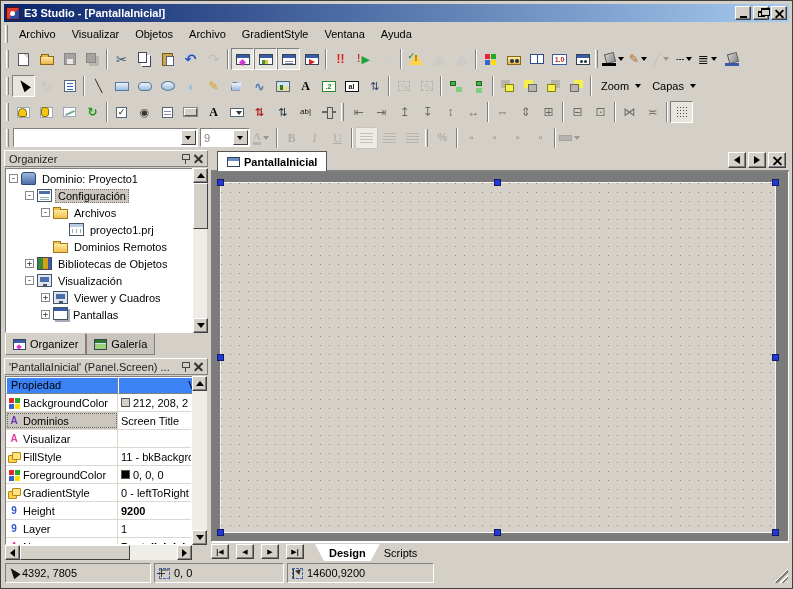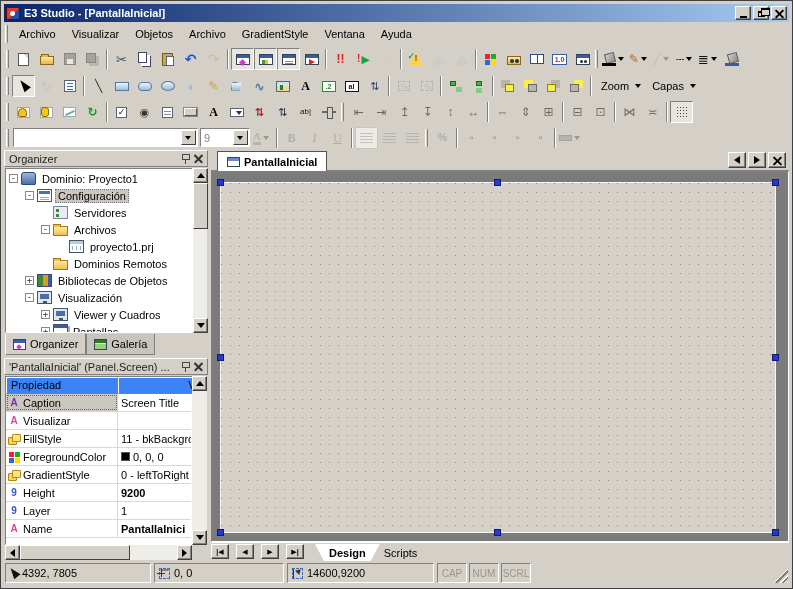--- a/index.html
+++ b/index.html
@@ -652,25 +652,20 @@
           <span class="exp">-</span>
           <span class="ti ti-domain"></span>
           <span class="tlbl">Dominio: Proyecto1</span>
         </div>
         <div class="trow" style="padding-left: 18px;">
           <span class="exp">-</span>
           <span class="ti ti-config"></span>
           <span class="tlbl sel">Configuración</span>
         </div>
         <div class="trow" style="padding-left: 34px;">
-          <span class="expsp"></span>
-          <span class="ti ti-servers"></span>
-          <span class="tlbl">Servidores</span>
-        </div>
-        <div class="trow" style="padding-left: 34px;">
           <span class="exp">-</span>
           <span class="ti ti-folder"></span>
           <span class="tlbl">Archivos</span>
         </div>
         <div class="trow" style="padding-left: 50px;">
           <span class="expsp"></span>
           <span class="ti ti-project"></span>
           <span class="tlbl">proyecto1.prj</span>
         </div>
         <div class="trow" style="padding-left: 34px;">
@@ -728,23 +723,33 @@
     </div>
     <div class="pgrid">
       <div class="phead">
         <span class="phc c1">Propiedad</span>
         <span class="phc c2">
             <span class="lbl">Va</span>
           </span>
       </div>
       <div class="prows">
           <div class="prow">
+            <div class="pname">
+              <span class="pi pi-color"></span>
+              <span class="pnlbl">BackgroundColor</span>
+            </div>
+            <div class="pval">
+              <span class="swatch" style="background: rgb(212, 208, 200);"></span>
+              <span class="pvlbl">212, 208, 2</span>
+            </div>
+          </div>
+          <div class="prow">
             <div class="pname psel">
               <span class="pi pi-textA">A</span>
-              <span class="pnlbl">Caption</span>
+              <span class="pnlbl">Dominios</span>
             </div>
             <div class="pval">
               <span class="pvlbl">Screen Title</span>
             </div>
           </div>
           <div class="prow">
             <div class="pname">
               <span class="pi pi-textA2">A</span>
               <span class="pnlbl">Visualizar</span>
             </div>
@@ -881,19 +886,14 @@
     <span>4392, 7805</span>
   </span>
   <span class="sfield sf-origin">
     <span class="s-box cross"></span>
     <span>0, 0</span>
   </span>
   <span class="sfield sf-size">
     <span class="s-box arrows"></span>
     <span>14600,9200</span>
   </span>
-  <span style="display:flex;gap:2px;">
-      <span class="stoggle">CAP</span>
-      <span class="stoggle">NUM</span>
-      <span class="stoggle">SCRL</span>
-    </span>
   <span class="sgrip"></span>
 </div>
 
 </body></html>

